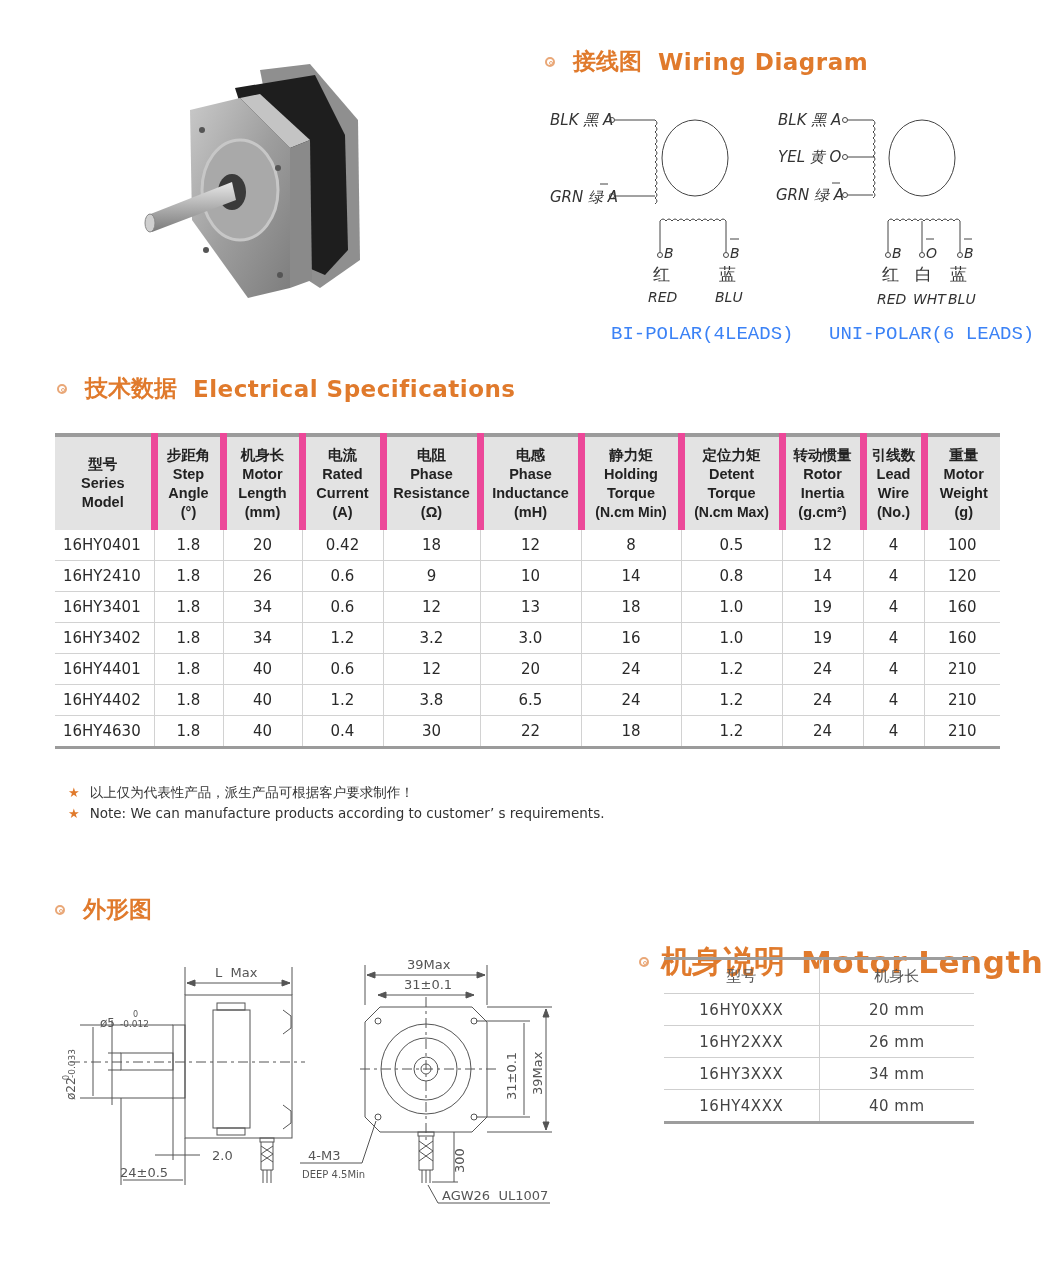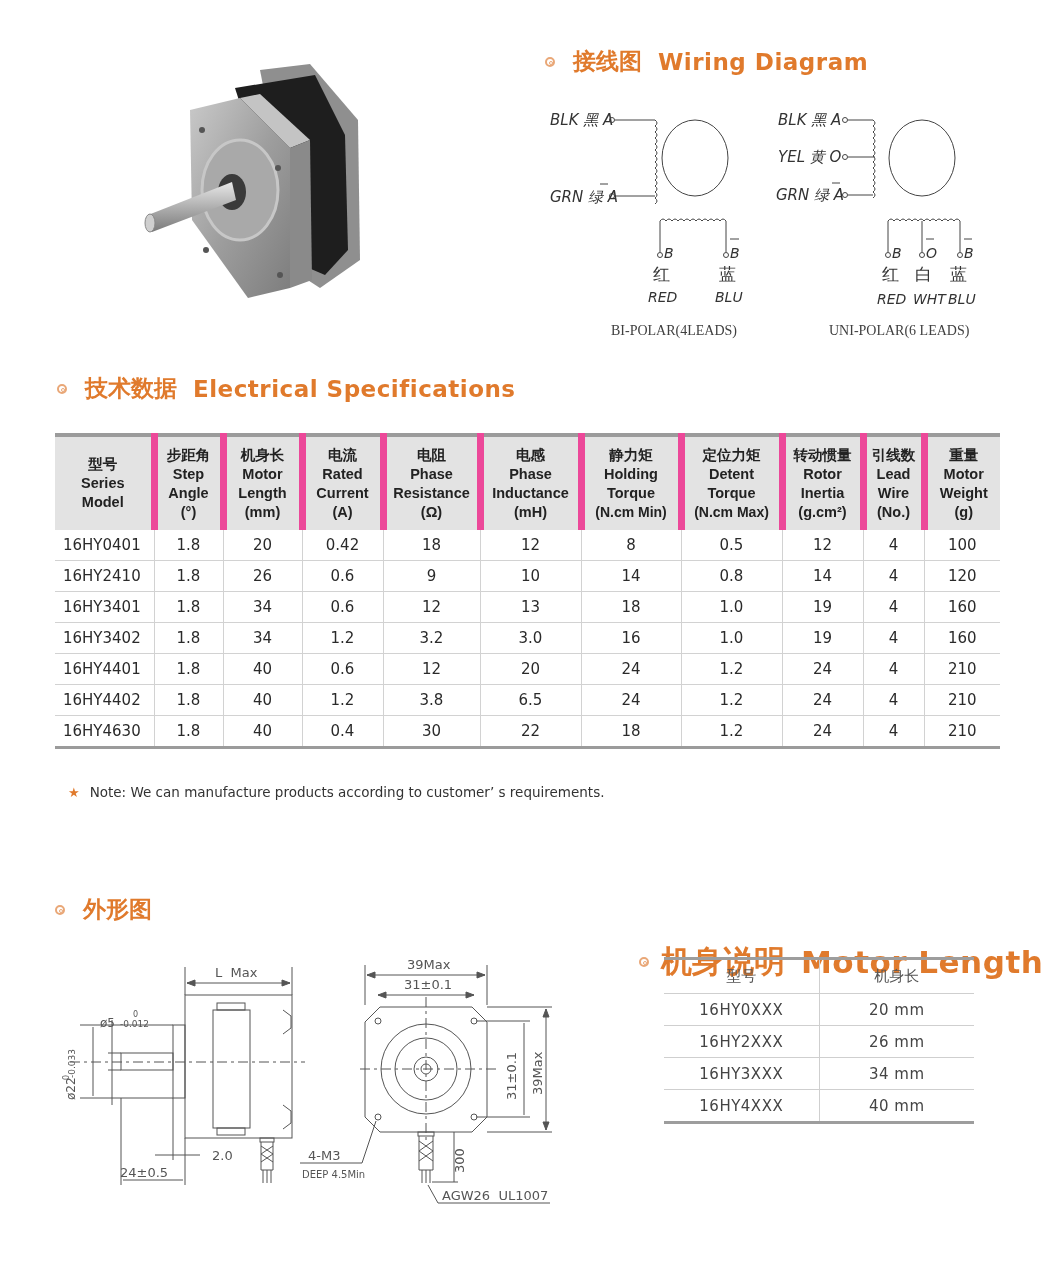--- a/index.html
+++ b/index.html
@@ -25,21 +25,21 @@
   .notes{position:absolute;left:68px;top:782px;font-size:13.5px;color:#333;line-height:21px;}
   .notes .star{color:#e07a2c;margin-right:10px;font-size:13px;}
 
   table.len{position:absolute;left:664px;top:957px;width:310px;border-collapse:collapse;table-layout:fixed;}
   table.len thead{border-top:3px solid #9d9d9d;}
   table.len th{font-weight:normal;font-size:15px;color:#555;height:31px;border-bottom:1px solid #cfcfcf;}
   table.len td{font-size:15px;color:#444;height:29px;text-align:center;border-bottom:1px solid #cfcfcf;letter-spacing:0.5px;}
   table.len th:first-child, table.len td:first-child{border-right:1px solid #cfcfcf;}
   table.len tbody tr:last-child td{border-bottom:3px solid #9d9d9d;}
 
-  .wire-caption{position:absolute;font-family:Liberation Serif, serif;font-size:14px;color:#404040;white-space:nowrap;}
+  .wire-caption{position:absolute;font-family:Liberation Mono, monospace;font-size:19px;color:#3b82f6;white-space:nowrap;}
   svg text{font-family:"DejaVu Sans",sans-serif;}
 </style>
 </head>
 <body>
 
 <div class="abs" style="left:140px;top:60px;width:260px;height:240px;">
   <svg width="260" height="240" viewBox="0 0 260 240">
     <defs>
       <linearGradient id="fg" x1="0" y1="0" x2="1" y2="1">
         <stop offset="0" stop-color="#c9c9c9"></stop>
@@ -322,20 +322,21 @@
         <td>18</td>
         <td>1.2</td>
         <td>24</td>
         <td>4</td>
         <td>210</td>
       </tr>
     </tbody>
 </table>
 
 <div class="notes">
+  <div><span class="star">★</span><span>以上仅为代表性产品，派生产品可根据客户要求制作！</span></div>
   <div><span class="star">★</span><span>Note:  We can manufacture products according to customer’ s requirements.</span></div>
 </div>
 
 <div class="sec-title" style="left:55px;top:894px;font-size:23px;">
   <span class="bullet"></span>
   <span class="cn">外形图</span>
 </div>
 
 <div class="abs" style="left:55px;top:955px;width:260px;height:240px;">
   <svg width="260" height="240" viewBox="0 0 260 240" fill="none" stroke="#555" stroke-width="1">

